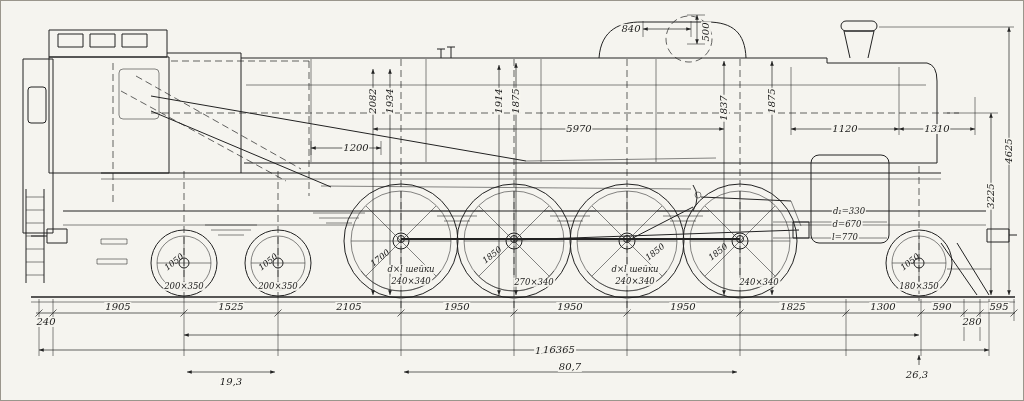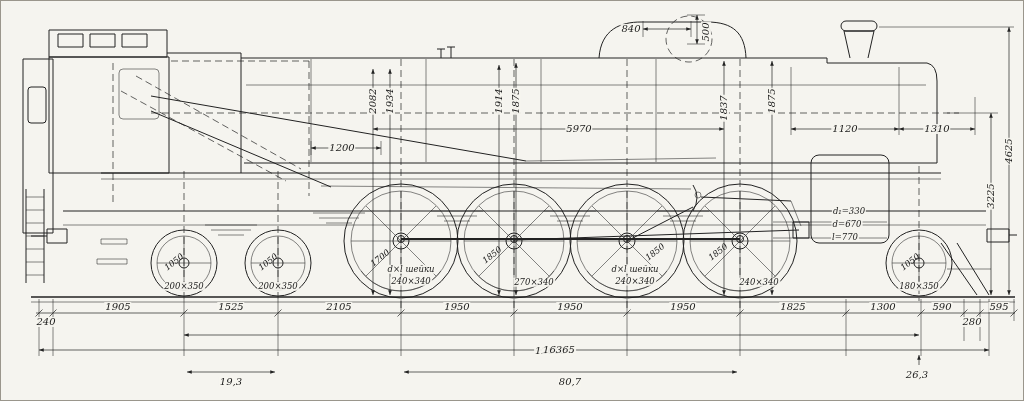--- a/index.html
+++ b/index.html
@@ -281,21 +281,21 @@
   <span class="lbl v" style="left:705px;top:31px">500</span>
 
   <span class="lbl v" style="left:372px;top:100px">2082</span>
   <span class="lbl v" style="left:389px;top:100px">1934</span>
   <span class="lbl v" style="left:498px;top:100px">1914</span>
   <span class="lbl v" style="left:515px;top:100px">1875</span>
   <span class="lbl v" style="left:723px;top:107px">1837</span>
   <span class="lbl v" style="left:771px;top:100px">1875</span>
 
   <span class="lbl" style="left:578px;top:128px">5970</span>
-  <span class="lbl" style="left:341px;top:147px">1200</span>
+  <span class="lbl" style="left:355px;top:147px">1200</span>
   <span class="lbl" style="left:844px;top:128px">1120</span>
   <span class="lbl" style="left:936px;top:128px">1310</span>
 
   <span class="lbl v" style="left:1008px;top:150px">4625</span>
   <span class="lbl v" style="left:990px;top:195px">3225</span>
 
   <span class="lbl sm" style="left:848px;top:210px">d₁=330</span>
   <span class="lbl sm" style="left:846px;top:223px">d=670</span>
   <span class="lbl sm" style="left:844px;top:236px">l=770</span>
 
@@ -317,31 +317,31 @@
 
   <span class="lbl sm d45" style="left:717px;top:251px">1850</span>
   <span class="lbl sm" style="left:758px;top:281px">240×340</span>
 
   <span class="lbl sm d45" style="left:909px;top:261px">1050</span>
   <span class="lbl sm" style="left:918px;top:285px">180×350</span>
 
   <span class="lbl" style="left:45px;top:321px">240</span>
   <span class="lbl" style="left:117px;top:306px">1905</span>
   <span class="lbl" style="left:230px;top:306px">1525</span>
-  <span class="lbl" style="left:338px;top:306px">2105</span>
+  <span class="lbl" style="left:348px;top:306px">2105</span>
   <span class="lbl" style="left:456px;top:306px">1950</span>
   <span class="lbl" style="left:569px;top:306px">1950</span>
   <span class="lbl" style="left:682px;top:306px">1950</span>
   <span class="lbl" style="left:792px;top:306px">1825</span>
   <span class="lbl" style="left:882px;top:306px">1300</span>
   <span class="lbl" style="left:941px;top:306px">590</span>
   <span class="lbl" style="left:971px;top:321px">280</span>
   <span class="lbl" style="left:998px;top:306px">595</span>
 
   <span class="lbl" style="left:550px;top:350px">12605</span>
   <span class="lbl" style="left:558px;top:349px">16365</span>
 
   <span class="lbl" style="left:230px;top:381px">19,3</span>
-  <span class="lbl" style="left:569px;top:381px">80,7</span>
+  <span class="lbl" style="left:569px;top:366px">80,7</span>
   <span class="lbl" style="left:916px;top:374px">26,3</span>
 
 </div>
 </div>
 
 </body></html>

